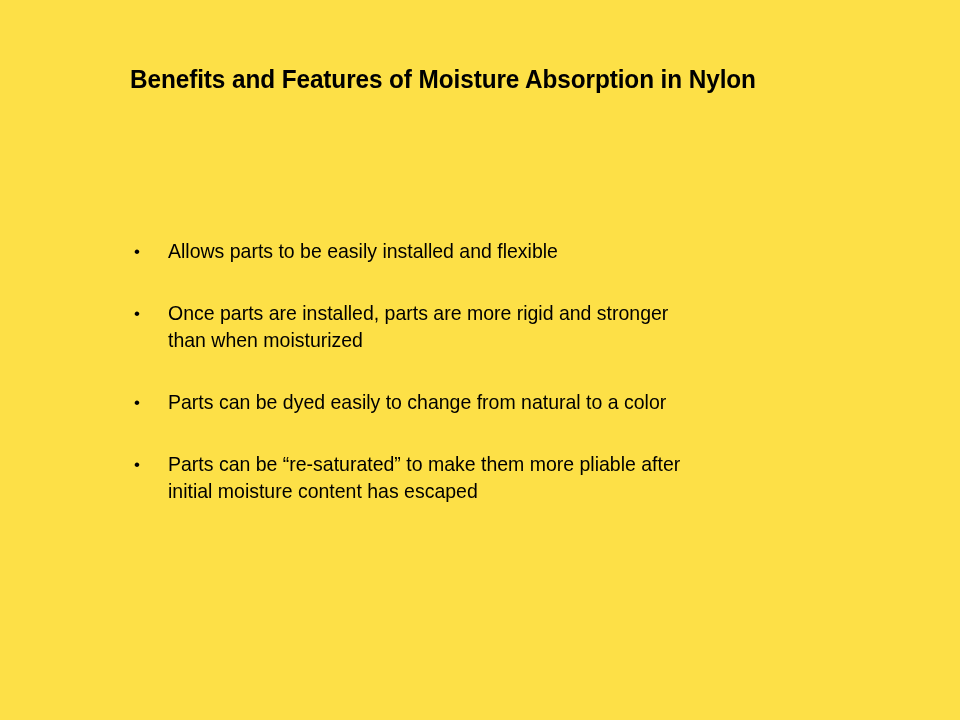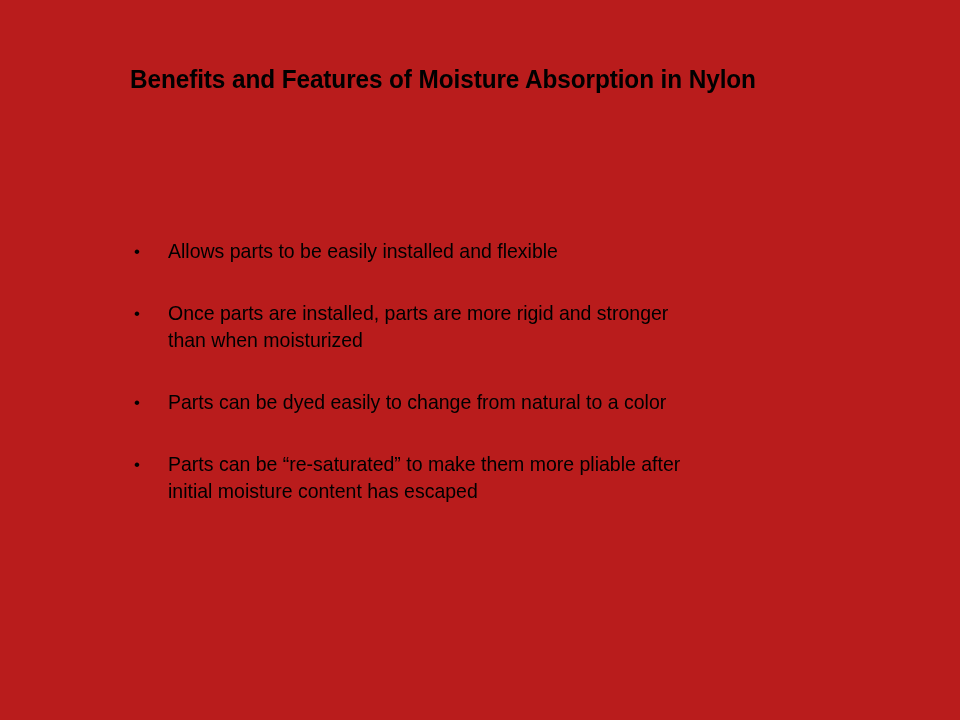--- a/index.html
+++ b/index.html
@@ -6,21 +6,21 @@
   html, body {
     margin: 0;
     padding: 0;
     background: #ffffff;
   }
 
   #slide {
     position: relative;
     width: 960px;
     height: 720px;
-    background: #b91c1c;
+    background: #fde047;
     overflow: hidden;
     font-family: "Liberation Sans", "DejaVu Sans", sans-serif;
     color: #000000;
     -webkit-font-smoothing: antialiased;
   }
 
   
   #slide-title {
     position: absolute;
     left: 130px;

